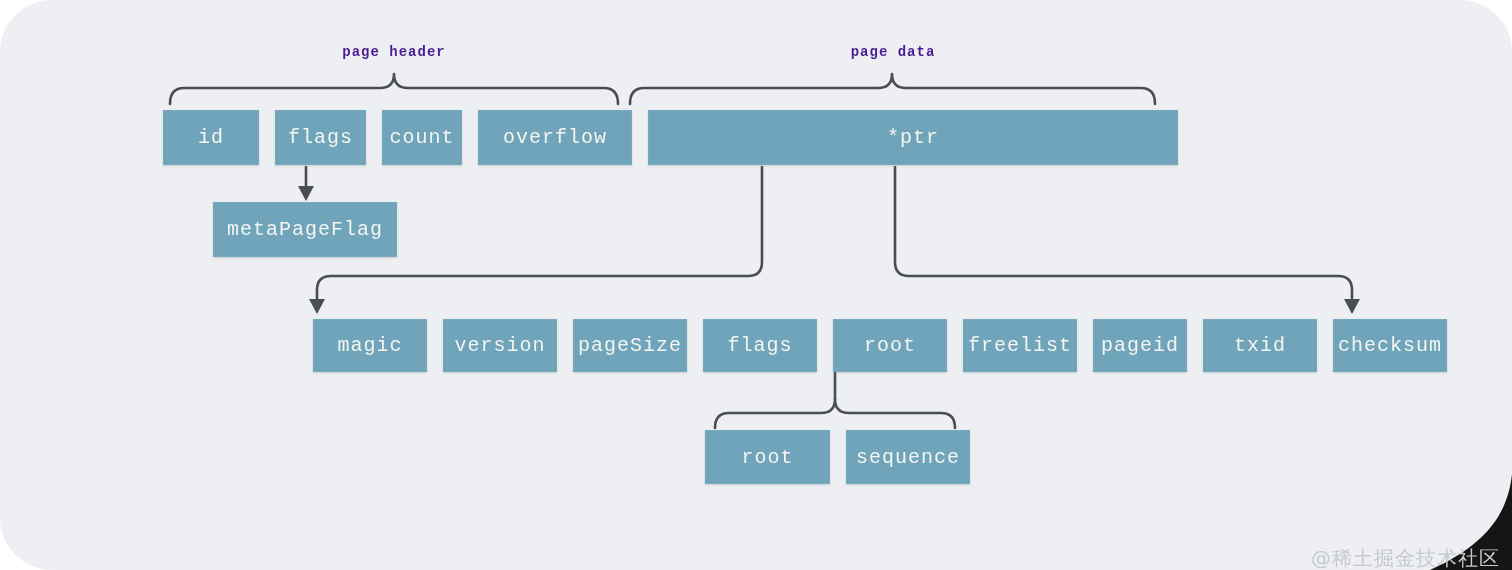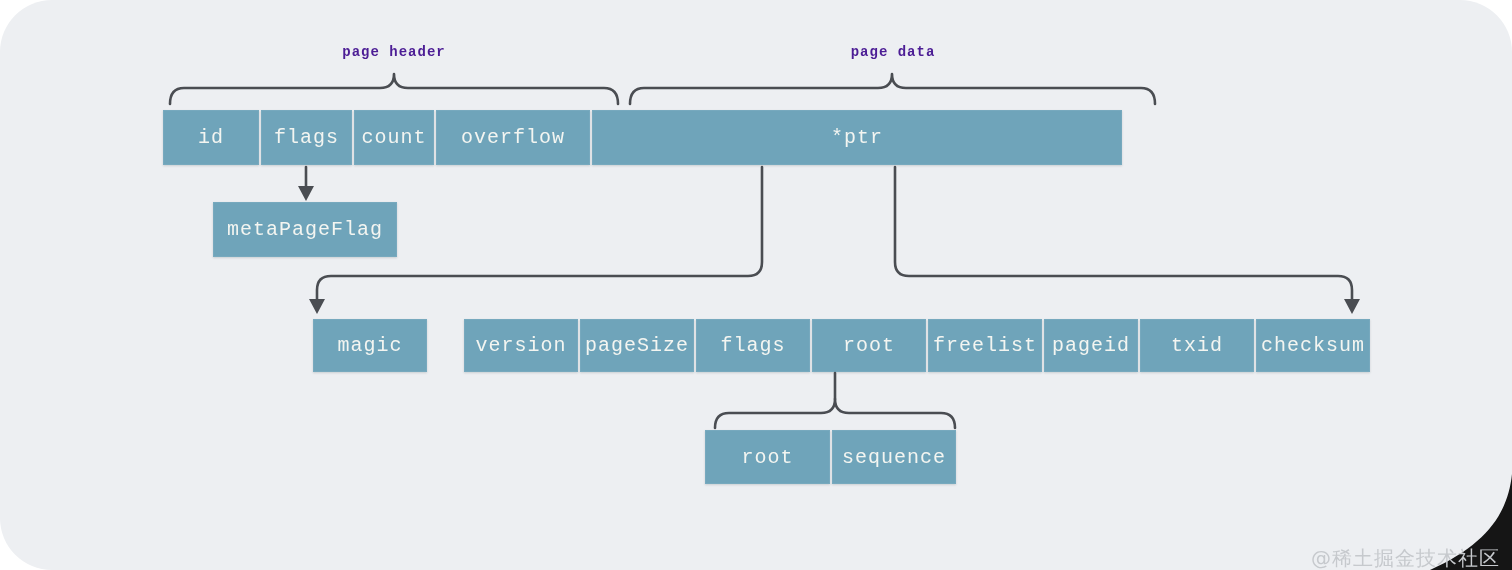--- a/index.html
+++ b/index.html
@@ -1,21 +1,21 @@
 <!DOCTYPE html>
 <html><head>
 <meta charset="utf-8">
 <style>
   html,body{margin:0;padding:0;background:#ffffff;}
   body{width:1512px;height:570px;position:relative;overflow:hidden;
        font-family:"Liberation Mono","DejaVu Sans Mono",monospace;}
   .panel{position:absolute;inset:0;background:#edeff2;border-radius:52px;}
   .stage{position:absolute;inset:0;}
   svg.lines{position:absolute;left:0;top:0;pointer-events:none;z-index:2;}
-  .row{position:absolute;display:flex;gap:2px;z-index:1;border-radius:8px;}
+  .row{position:absolute;display:flex;gap:16px;z-index:1;border-radius:8px;}
   .cell{background:#6fa4ba;color:#f3f5f1;display:flex;align-items:center;justify-content:center;
         font-size:20px;letter-spacing:1px;white-space:nowrap;
         box-shadow:0 1px 2px rgba(40,60,70,0.18), inset 0 0 0 1px rgba(255,255,255,0.06);}
   .brace-label{position:absolute;z-index:3;width:300px;text-align:center;
         font-weight:bold;font-size:14px;letter-spacing:1px;color:#4c1d95;}
   .watermark{position:absolute;z-index:5;font-size:20px;color:#c6c9cd;
         font-family:"DejaVu Sans",sans-serif;letter-spacing:1px;margin-top:12px;}
 </style>
 </head>
 <body>
@@ -34,21 +34,21 @@
     <div class="cell" style="width:154px;">overflow</div>
     <div class="cell" style="width:530px;">*ptr</div>
   </div>
 
   <div class="row" style="left:213px;top:202px;height:55px;">
     <div class="cell" style="width:184px;">metaPageFlag</div>
   </div>
 
   <div class="row" style="left:313px;top:319px;height:53px;">
     <div class="cell" style="width:114px;">magic</div>
-    <div class="cell" style="width:114px;margin-left:35px;">version</div>
+    <div class="cell" style="width:114px;">version</div>
     <div class="cell" style="width:114px;">pageSize</div>
     <div class="cell" style="width:114px;">flags</div>
     <div class="cell" style="width:114px;">root</div>
     <div class="cell" style="width:114px;">freelist</div>
     <div class="cell" style="width:94px;font-family:Liberation Mono, monospace;">pageid</div>
     <div class="cell" style="width:114px;">txid</div>
     <div class="cell" style="width:114px;">checksum</div>
   </div>
 
   <div class="row" style="left:705px;top:430px;height:54px;">

